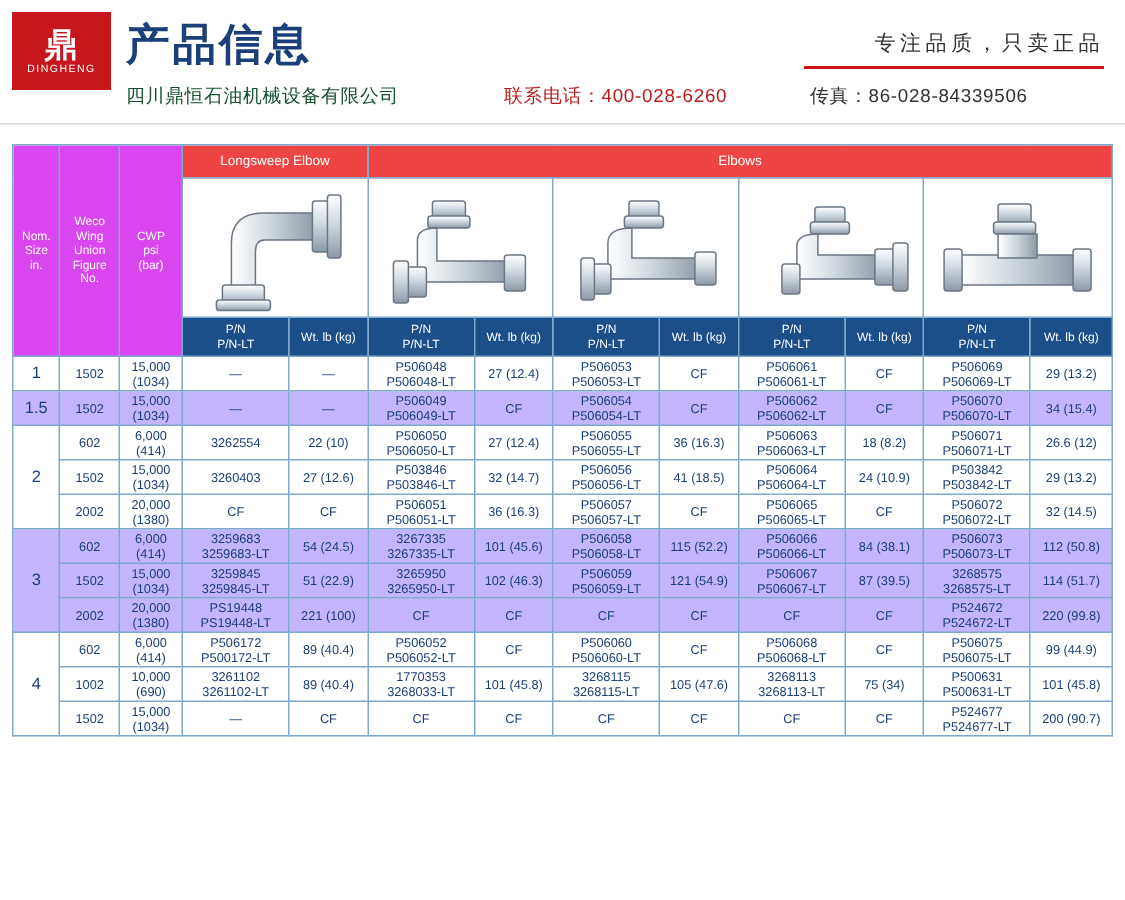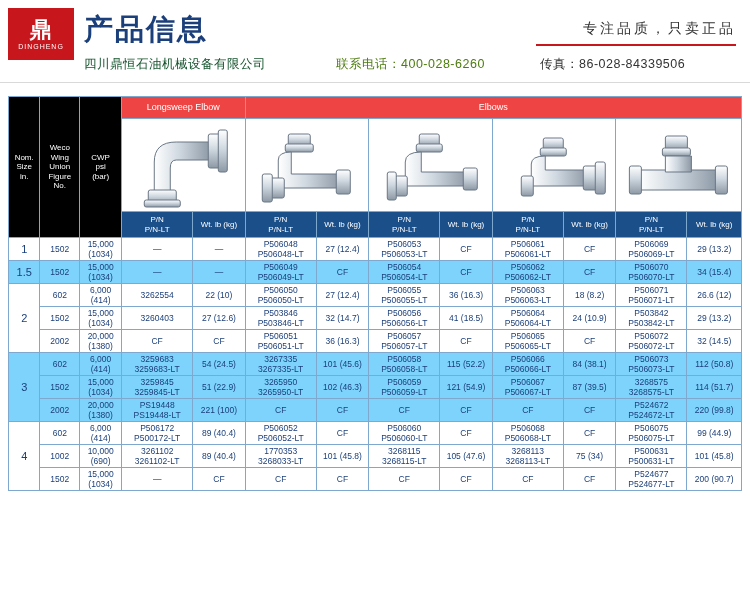--- a/index.html
+++ b/index.html
@@ -38,21 +38,21 @@
   .slogan-rule {
     position: absolute; right: 14px; top: 44px;
     width: 200px; height: 2px; background: #c8161d;
   }
   .company {
     position: absolute; left: 84px; top: 56px;
     font-size: 12.5px; color: #14532d; letter-spacing: 0.5px;
   }
   .contact-tel {
     position: absolute; left: 336px; top: 56px;
-    font-size: 12.5px; color: #4d7c0f; letter-spacing: 0.5px;
+    font-size: 12.5px; color: #b91c1c; letter-spacing: 0.5px;
   }
   .contact-fax {
     position: absolute; left: 540px; top: 56px;
     font-size: 12.5px; color: #333; letter-spacing: 0.5px; text-align: center;
   }
   .header-rule {
     position: absolute; left: 0; top: 82px; width: 750px; height: 1px;
     background: #d9d9d9;
   }
 
@@ -86,28 +86,28 @@
     padding: 0;
   }
   .hdr-sub {
     background: #1b4f8a;
     color: #ffffff;
     font-size: 8px;
     height: 26px;
     border: 1px solid #1b4f8a;
   }
   .corner {
-    background: #000000;
+    background: #d946ef;
     color: #ffffff;
     font-size: 8px;
     border: 1px solid #1b4f8a;
     line-height: 1.15;
   }
   tbody td { height: 22px; background: #ffffff; }
-  tr.alt td { background: #7dd3fc; }
+  tr.alt td { background: #c4b5fd; }
   td.sz { font-weight: bold; font-size: 11px; }
   .two-line span { display: block; }
 
   
   .draw { width: 100%; height: 90px; display: block; }
 </style>
 </head>
 <body>
 
 <div id="page">

